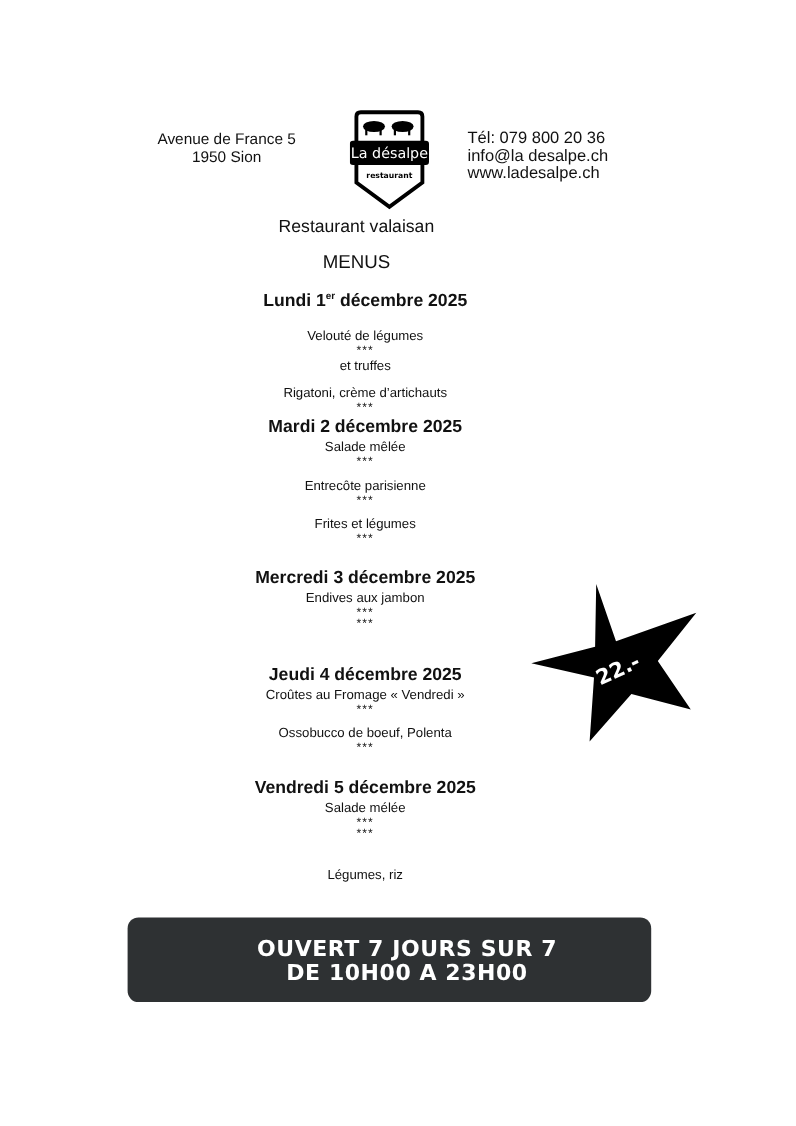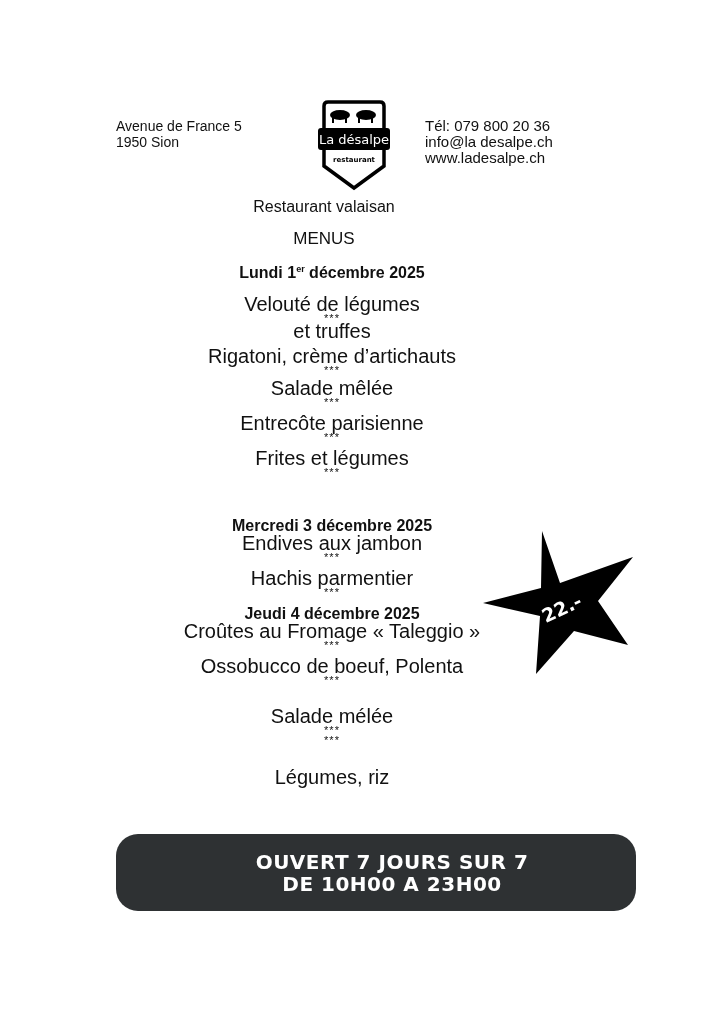--- a/index.html
+++ b/index.html
@@ -1,32 +1,32 @@
 <!DOCTYPE html>
 <html><head>
 <meta charset="utf-8">
 <style>
   html, body { margin: 0; padding: 0; background: #ffffff; }
   body { width: 724px; height: 1024px; position: relative; overflow: hidden;
          font-family: "Liberation Sans", sans-serif; color: #111; }
   .abs { position: absolute; }
-  .addr { left: 116px; top: 118px; width: 180px; font-size: 14px; line-height: 16px; }
+  .addr { left: 116px; top: 118px; width: 180px; text-align: center; font-size: 14px; line-height: 16px; }
   .contact { left: 425px; top: 118px; font-size: 15px; line-height: 16px; }
   .logo { left: 318px; top: 100px; width: 72px; height: 92px; }
   .center { left: 0; width: 648px; text-align: center; }
   .subtitle { top: 198px; font-size: 16px; }
   .title { top: 229px; font-size: 17px; font-weight: normal; }
   .menu { position: absolute; left: 0; width: 664px; text-align: center; }
   .day { font-weight: bold; font-size: 16px; line-height: 18px; }
-  .dish { font-size: 20px; line-height: 17px; }
+  .dish { font-size: 12px; line-height: 17px; }
   .sep { font-size: 11px; line-height: 10px; letter-spacing: 1px; }
   sup { font-size: 9px; }
   .star { left: 480px; top: 525px; width: 160px; height: 160px; }
   .banner { left: 116px; top: 834px; width: 476px; height: 77px; background: #2e3133;
-            border-radius: 22px; padding-left: 44px; }
+            border-radius: 10px; }
   .banner-text { position: absolute; left: 0; right: 0; top: 17px; text-align: center;
             color: #fff; font-family: "DejaVu Sans", sans-serif; font-weight: bold; font-size: 20px;
             line-height: 22px; letter-spacing: 0.5px; padding-left: 32px; }
 </style>
 </head>
 <body>
 
 <div class="abs addr">
   <div>Avenue de France 5</div>
   <div>1950 Sion</div>
@@ -59,45 +59,46 @@
 <div class="menu" style="top:260px">
   <div class="day"><span>Lundi  1</span><sup>er</sup><span> décembre 2025</span></div>
   <div class="dish" style="margin-top:14px">Velouté de légumes</div>
   <div class="sep">***</div>
   <div class="dish">et truffes</div>
   <div class="dish" style="margin-top:8px">Rigatoni, crème d’artichauts</div>
   <div class="sep">***</div>
 </div>
 
 <div class="menu" style="top:380px">
+  <div class="day">Mardi 2 décembre 2025</div>
   <div class="dish">Salade mêlée</div>
   <div class="sep">***</div>
   <div class="dish" style="margin-top:8px">Entrecôte parisienne</div>
   <div class="sep">***</div>
   <div class="dish" style="margin-top:8px">Frites et légumes</div>
   <div class="sep">***</div>
 </div>
 
 <div class="menu" style="top:517px">
   <div class="day">Mercredi 3 décembre 2025</div>
   <div class="dish">Endives aux jambon</div>
   <div class="sep">***</div>
-  <div class="dish" style="margin-top:8px">Hachis parmentier</div>
   <div class="sep">***</div>
 </div>
 
 <div class="menu" style="top:605px">
   <div class="day">Jeudi 4 décembre 2025</div>
-  <div class="dish">Croûtes au Fromage « Taleggio »</div>
+  <div class="dish">Croûtes au Fromage « Vendredi »</div>
   <div class="sep">***</div>
   <div class="dish" style="margin-top:8px">Ossobucco de boeuf, Polenta</div>
   <div class="sep">***</div>
 </div>
 
 <div class="menu" style="top:708px">
+  <div class="day">Vendredi 5 décembre 2025</div>
   <div class="dish">Salade mélée</div>
   <div class="sep">***</div>
   <div class="sep">***</div>
   <div class="dish" style="margin-top:24px">Légumes, riz</div>
 </div>
 
 <svg class="abs star" viewBox="0 0 160 160">
   <polygon points="62,6 80,58 153,32 118,76 148,120 94,106 56,149 60,91 3,78 61,63" fill="#000"></polygon>
   <text x="82" y="90" text-anchor="middle" fill="#fff" font-family="DejaVu Sans, sans-serif" font-weight="bold" font-size="19" transform="rotate(-25 82 84)">22.-</text>
 </svg>

